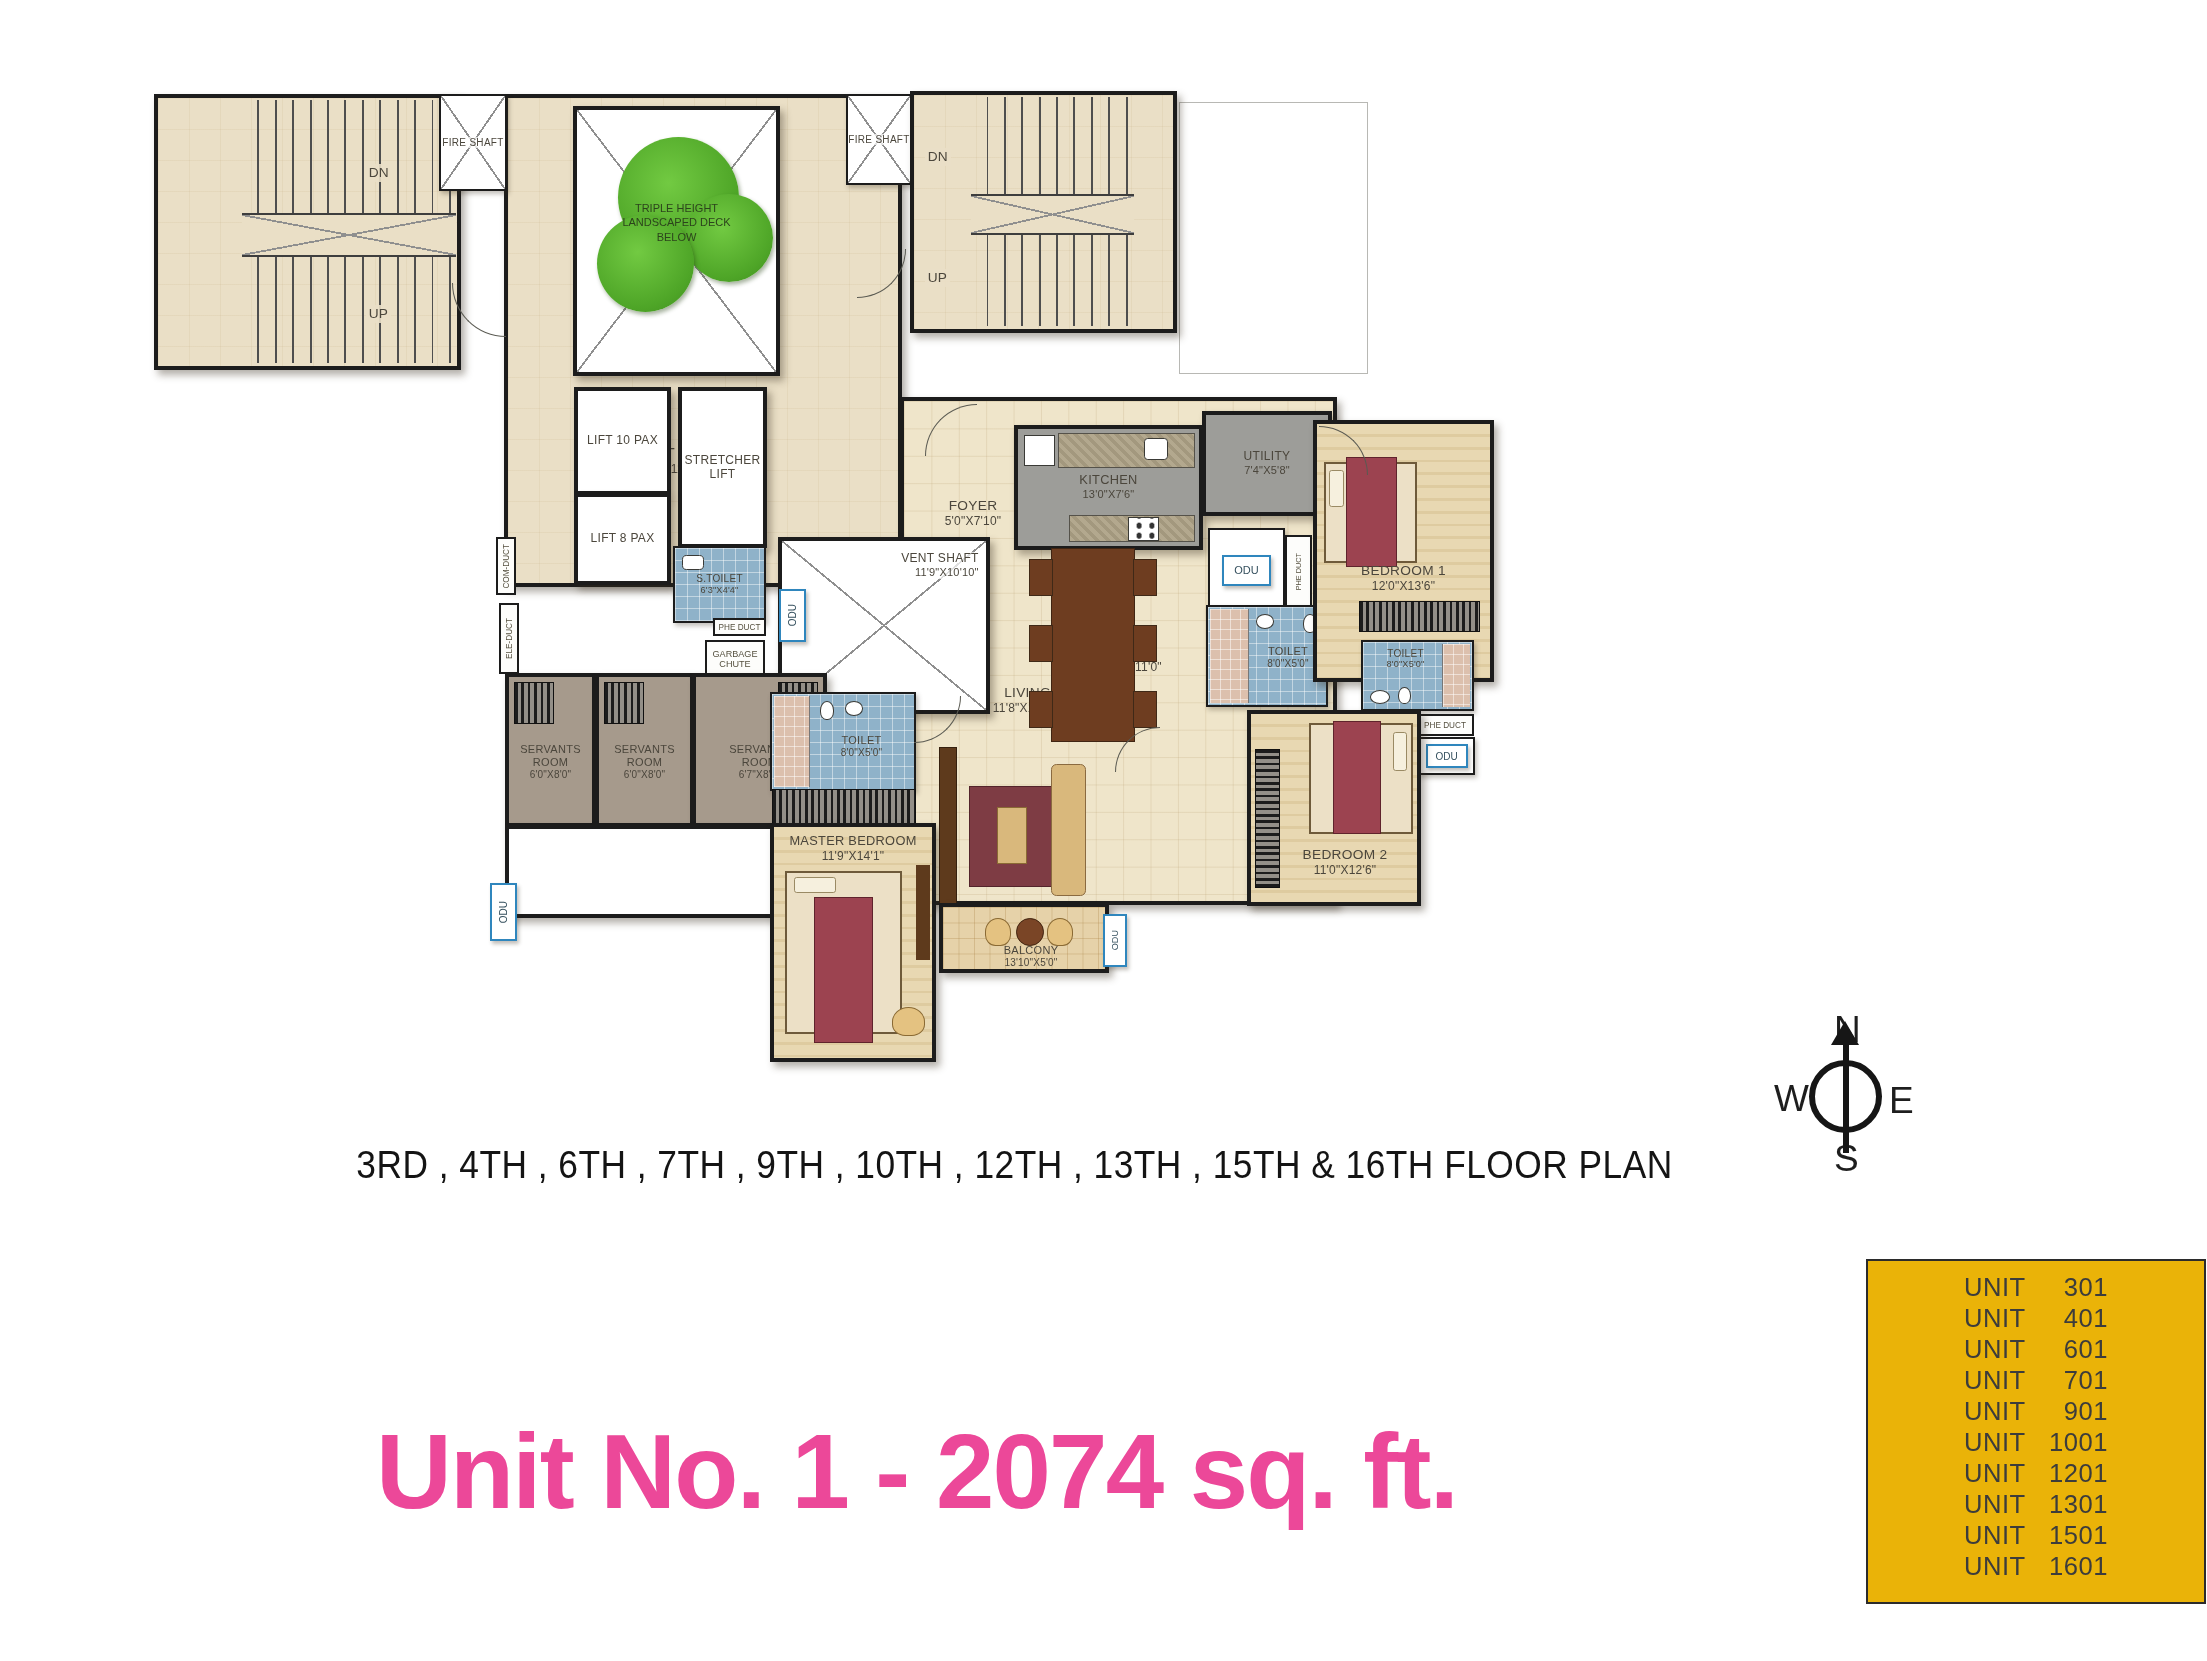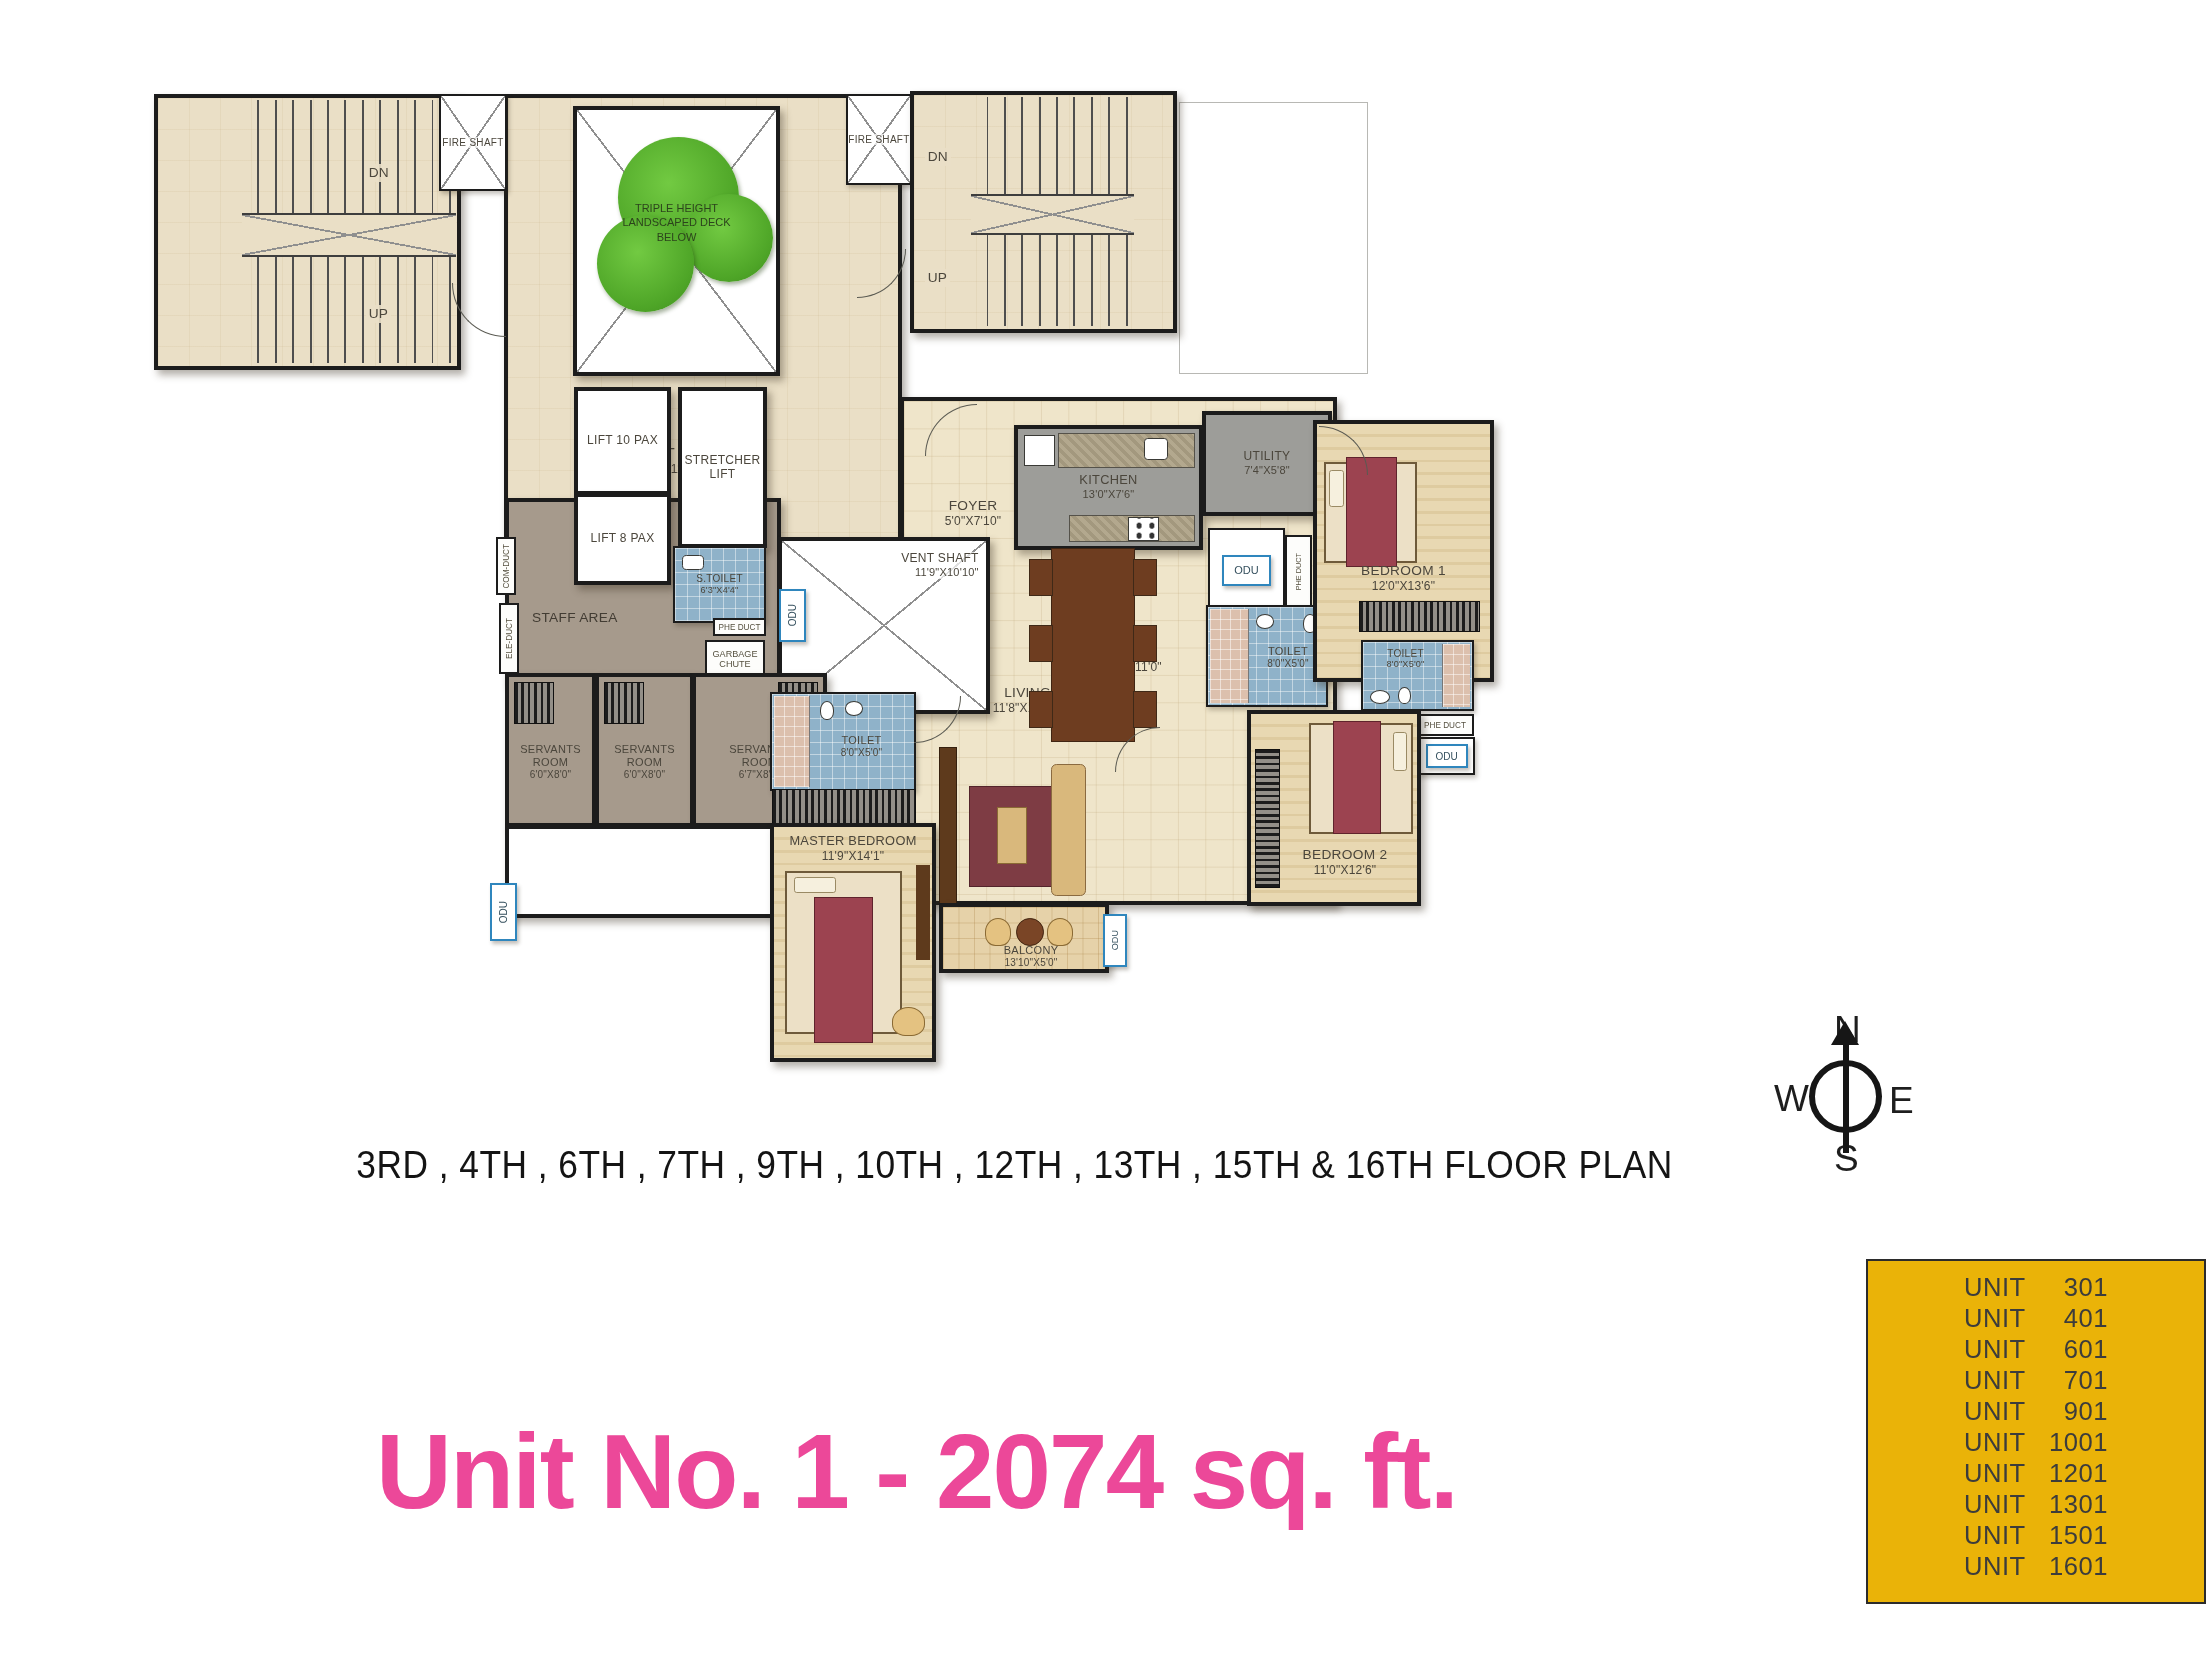--- a/index.html
+++ b/index.html
@@ -75,23 +75,20 @@
     <span class="rname" style="font-size:10px;background:rgba(255,255,255,.75);">FIRE SHAFT</span>
   </div>
 
   <div class="rm beige" style="left:910px;top:91px;width:267px;height:242px;">
     <div class="treads" style="left:57px;top:1.8px;width:163px;height:229px;"></div>
     <div class="xpat" style="position:absolute;left:57px;top:99px;width:163px;height:37px;background-color:#eadfc6;border-top:2.7px solid #3e3e3e;border-bottom:2.7px solid #3e3e3e;"></div>
     <span class="rname" style="position:absolute;left:11px;top:53px;background:rgba(234,223,198,.9);padding:0.9px 2.7px;">DN</span>
     <span class="rname" style="position:absolute;left:11px;bottom:42px;background:rgba(234,223,198,.9);padding:0.9px 2.7px;">UP</span>
   </div>
 
-  <div class="rm staffbg" style="left:505px;top:498px;width:276px;height:185px;">
-    <span class="rname" style="position:absolute;left:7.3px;top:108px;width:117px;color:#423c33;">STAFF AREA</span>
-  </div>
 
   <div class="rm white" style="left:574px;top:387px;width:97px;height:108px;">
     <span class="rname" style="font-size:12px;">LIFT 10 PAX</span>
   </div>
   <div class="rm white" style="left:678px;top:387px;width:89px;height:161px;">
     <span class="rname" style="font-size:12px;padding:0 5.5px;">STRETCHER LIFT</span>
   </div>
   <div class="rm white" style="left:574px;top:493px;width:97px;height:92px;">
     <span class="rname" style="font-size:12px;">LIFT 8 PAX</span>
   </div>

